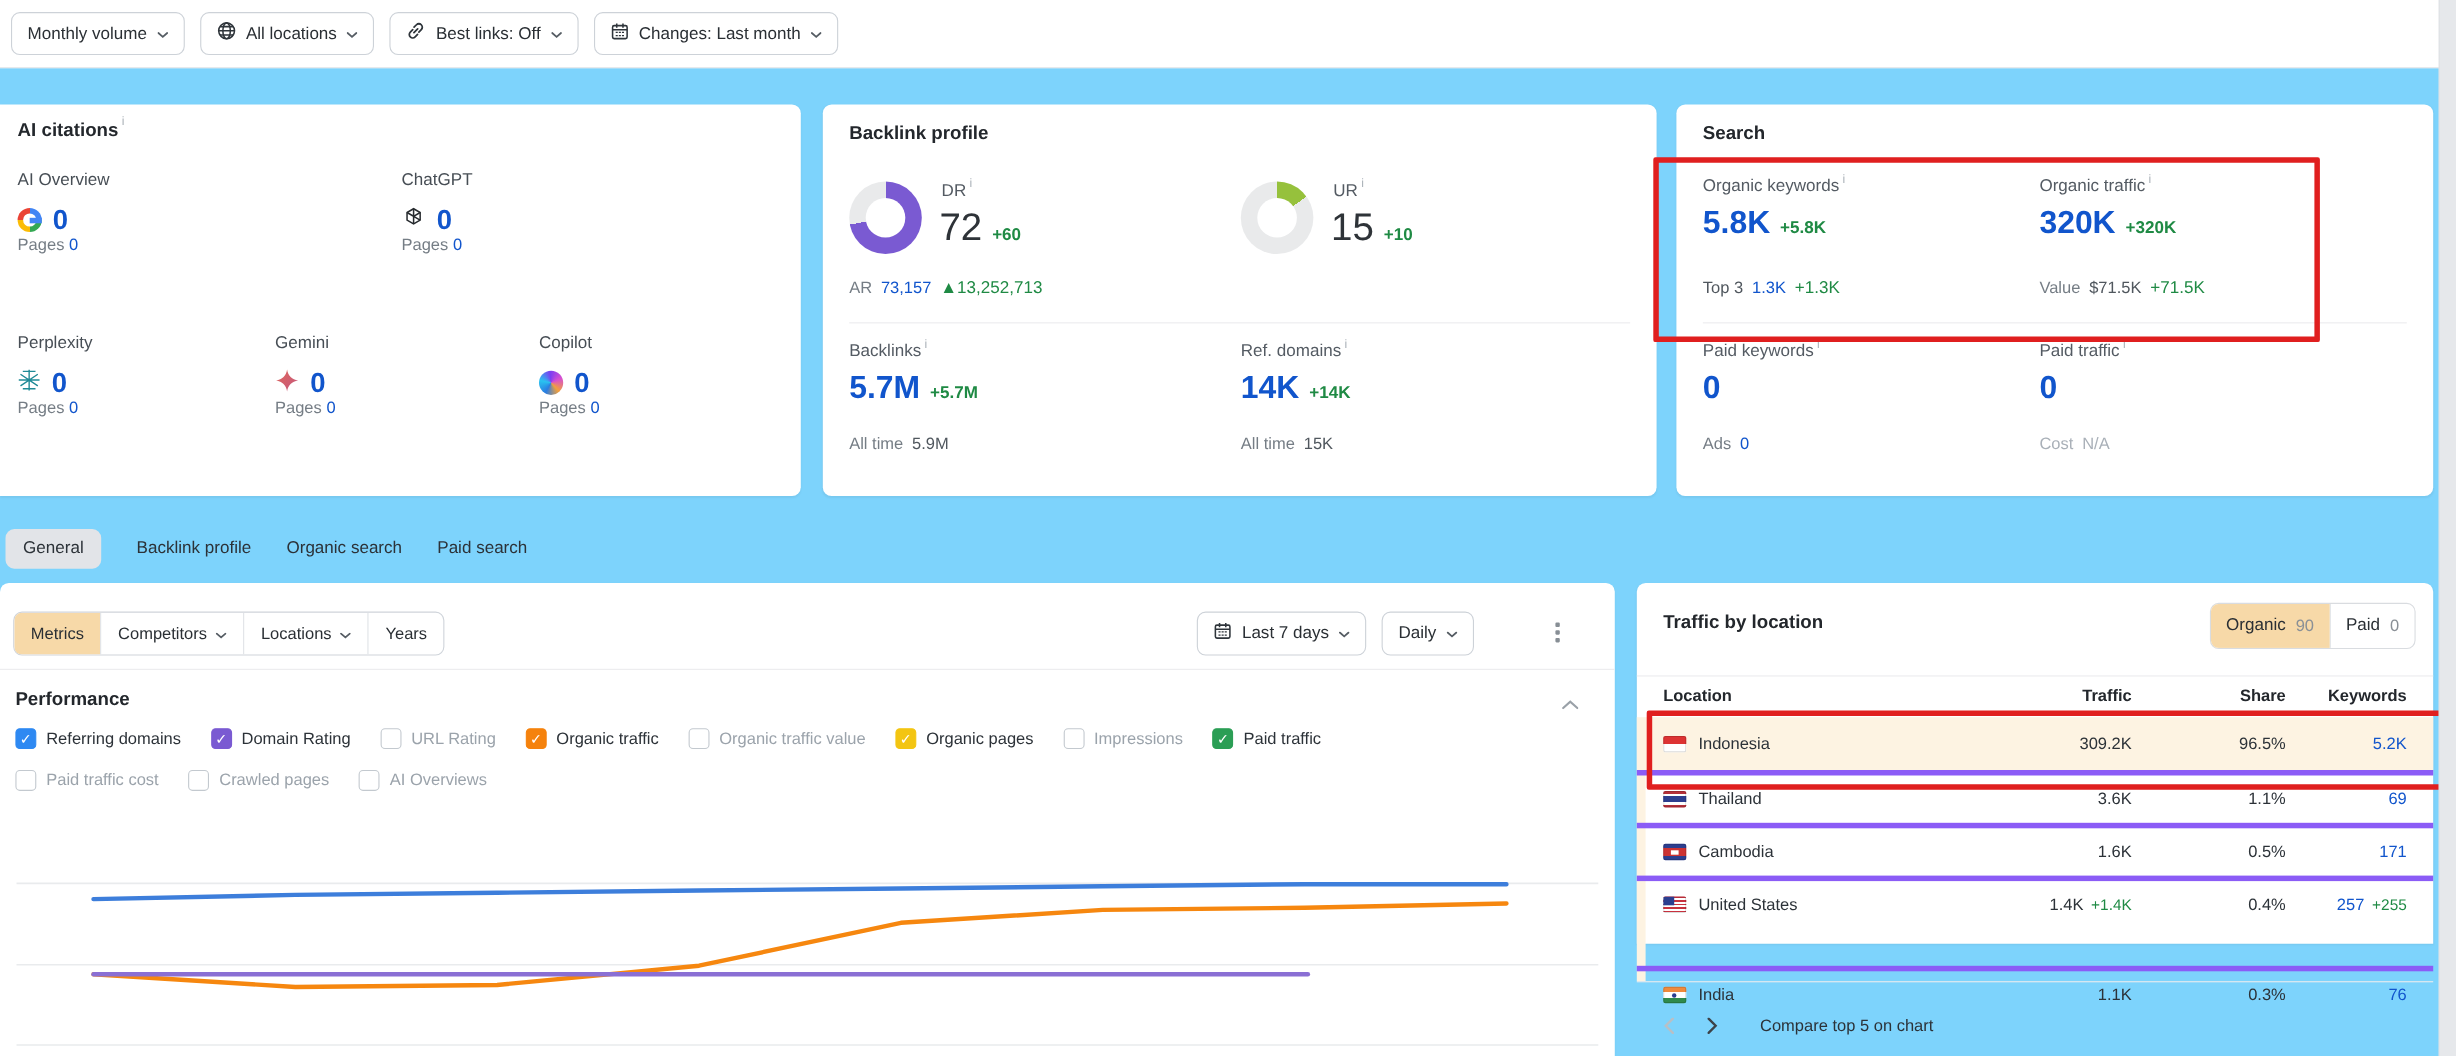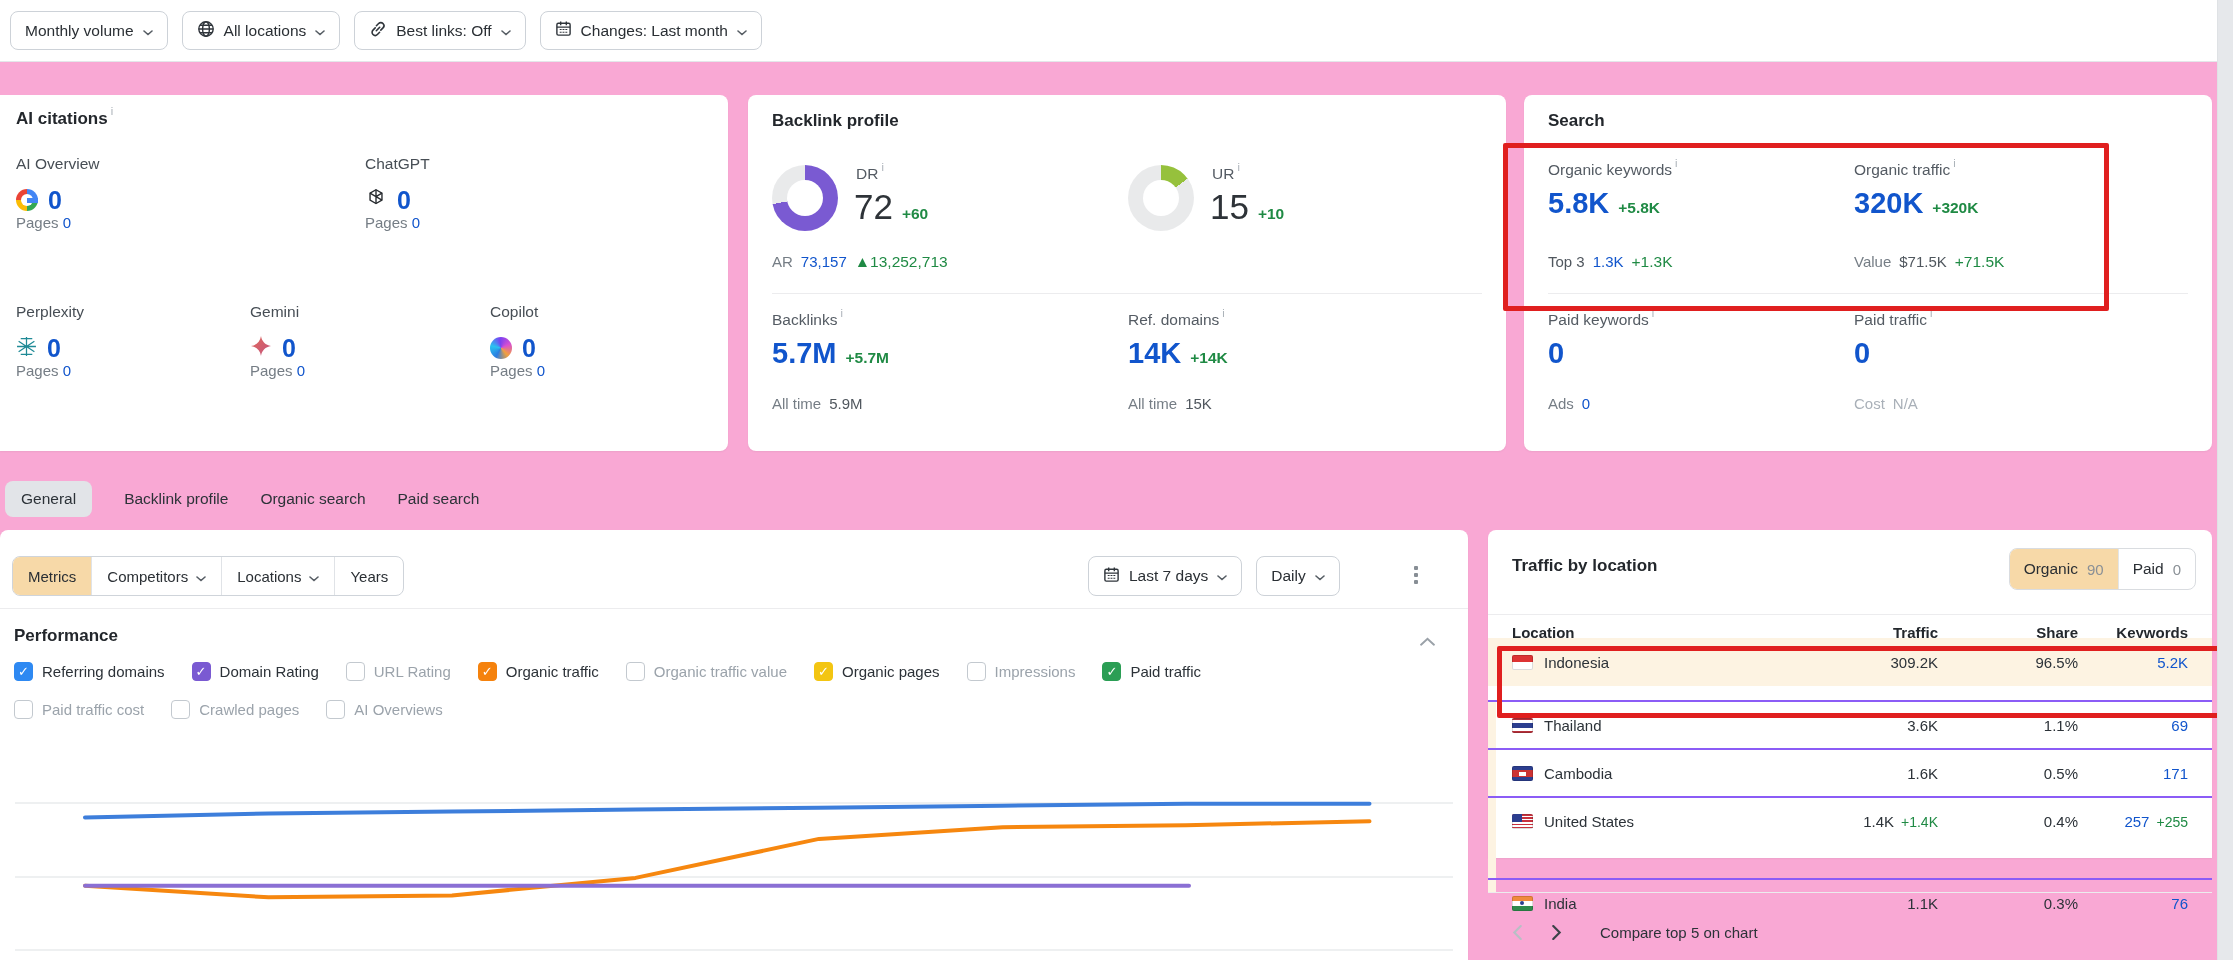--- a/index.html
+++ b/index.html
@@ -1,16 +1,16 @@
 <!DOCTYPE html>
 <html><head>
 <meta charset="utf-8">
 <style>
   html,body{margin:0;padding:0;background:#eaecef;font-family:"Liberation Sans","DejaVu Sans",sans-serif;}
-  #screen{position:relative;width:2233px;height:960px;background:#f9a8d4;overflow:hidden;color:#2c3238;}
+  #screen{position:relative;width:2233px;height:960px;background:#7dd3fc;overflow:hidden;color:#2c3238;}
 
   
   .topbar{position:absolute;left:0;top:0;width:2233px;height:62px;background:#fff;border-bottom:1px solid #e4e7ea;display:flex;align-items:center;gap:14px;padding-left:10px;box-sizing:border-box;}
   .btn{display:inline-flex;align-items:center;gap:9px;height:37px;padding:0 14px;background:#fff;border:1px solid #cdd2d8;border-radius:8px;font-size:15.5px;color:#2a2f34;white-space:nowrap;cursor:pointer;}
   .btn svg{flex:none;}
 
   
   .card{position:absolute;background:#fff;border-radius:8px;box-shadow:0 1px 2px rgba(0,0,0,.05);}
   #card-ai{left:0;top:95px;width:728px;height:356px;border-top-left-radius:0;border-bottom-left-radius:0;}
   #card-backlink{left:748px;top:95px;width:758px;height:356px;}
@@ -68,21 +68,21 @@
   
   .toggle{position:absolute;right:16px;top:18px;display:flex;height:40px;border:1px solid #d9dce0;border-radius:8px;overflow:hidden;background:#fff;}
   .toggle-seg{display:flex;align-items:center;gap:9px;padding:0 14px;font-size:15.5px;color:#2a2f34;cursor:pointer;}
   .toggle-seg.on{background:#f7d9a8;}
   .toggle-count{color:#8a9096;font-size:15px;}
   .tbl-head{position:absolute;left:0;top:94px;width:100%;display:flex;align-items:center;padding:0 24px;box-sizing:border-box;font-weight:bold;font-size:15px;color:#23272c;}
   .col-loc{flex:1;display:flex;align-items:center;gap:11px;}
   .col-traf{width:150px;text-align:right;}
   .col-share{width:140px;text-align:right;}
   .col-kw{width:110px;text-align:right;}
-  .trow{position:absolute;left:0;width:100%;height:48px;display:flex;align-items:center;padding:0 24px;box-sizing:border-box;font-size:15px;color:#2c3238;border-top:2px solid #8b5cf6;cursor:pointer;}
+  .trow{position:absolute;left:0;width:100%;height:48px;display:flex;align-items:center;padding:0 24px;box-sizing:border-box;font-size:15px;color:#2c3238;border-top:5px solid #8b5cf6;cursor:pointer;}
   .trow.highlight{background:#fdf3e2;border-top:none;}
   .green-sm{color:#1f8a44;font-size:14px;margin-left:7px;}
   .cream-strip{position:absolute;left:0;top:170px;width:8px;height:192px;background:#fdf3e2;}
   .tfoot{position:absolute;left:24px;top:394px;display:flex;align-items:center;gap:38px;font-size:15px;color:#2c3238;}
   .tfoot .nav{cursor:pointer;display:flex;align-items:center;}
 
   
   .flag{width:21px;height:15px;border-radius:2px;box-shadow:inset 0 0 0 1px rgba(0,0,0,.14);display:inline-block;position:relative;overflow:hidden;flex:none;}
   .flag-id{background:linear-gradient(180deg,#dd3333 0 50%,#fff 50%);}
   .flag-th{background:linear-gradient(180deg,#b5303a 0 16%,#fff 16% 32%,#2c3e8f 32% 68%,#fff 68% 84%,#b5303a 84%);}
@@ -441,21 +441,21 @@
 
     <div class="tbl-head">
       <div class="col-loc">Location</div>
       <div class="col-traf">Traffic</div>
       <div class="col-share">Share</div>
       <div class="col-kw">Keywords</div>
     </div>
 
     <div class="cream-strip"></div>
 
-    <div class="trow highlight" style="top:108px;">
+    <div class="trow highlight" style="top:122px;">
       <div class="col-loc">
           <span class="flag flag-id"></span>
           <span>Indonesia</span>
         </div>
       <div class="col-traf"><span>309.2K</span></div>
       <div class="col-share"><span>96.5%</span></div>
       <div class="col-kw"><span class="link">5.2K</span></div>
     </div>
     <div class="trow" style="top:170px;">
       <div class="col-loc">

